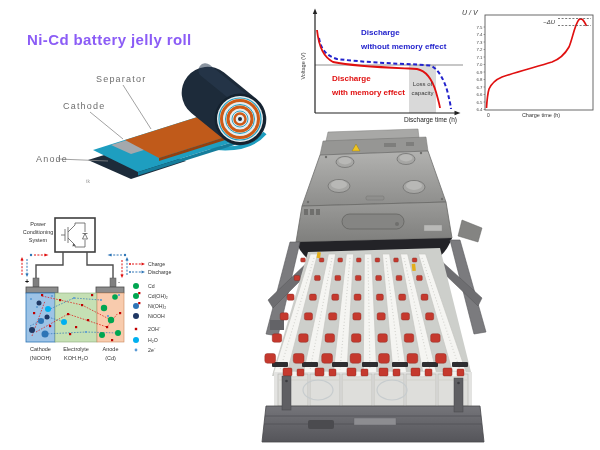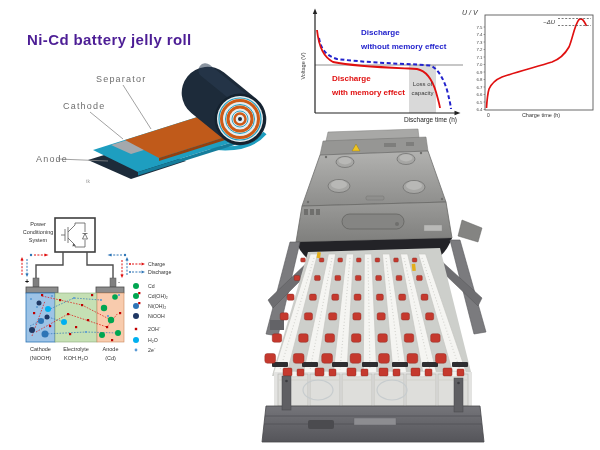--- a/index.html
+++ b/index.html
@@ -1,19 +1,19 @@
 <!DOCTYPE html>
 <html><head>
 <meta charset="utf-8">
 <style>
   html,body{margin:0;padding:0;background:#fff;font-family:"Liberation Sans",sans-serif;}
   .canvas{position:relative;width:600px;height:450px;background:#fff;overflow:hidden;}
   .canvas svg{position:absolute;overflow:visible;}
   svg text{font-family:"Liberation Sans",sans-serif;}
-  .jr-title{position:absolute;left:27px;top:31px;font-size:15px;font-weight:bold;color:#4c1d95;letter-spacing:.4px;}
+  .jr-title{position:absolute;left:27px;top:31px;font-size:15px;font-weight:bold;color:#8b5cf6;letter-spacing:.4px;}
   .wm{position:absolute;left:86px;top:178px;font-size:5px;color:#9a9a9a;}
   #jelly-svg{left:8px;top:55px;}
   #dchart-svg{left:297px;top:4px;}
   #cchart-svg{left:456px;top:2px;}
   #echem-svg{left:12px;top:196px;}
   #photo-svg{left:256px;top:124px;}
 </style>
 </head>
 <body>
 

